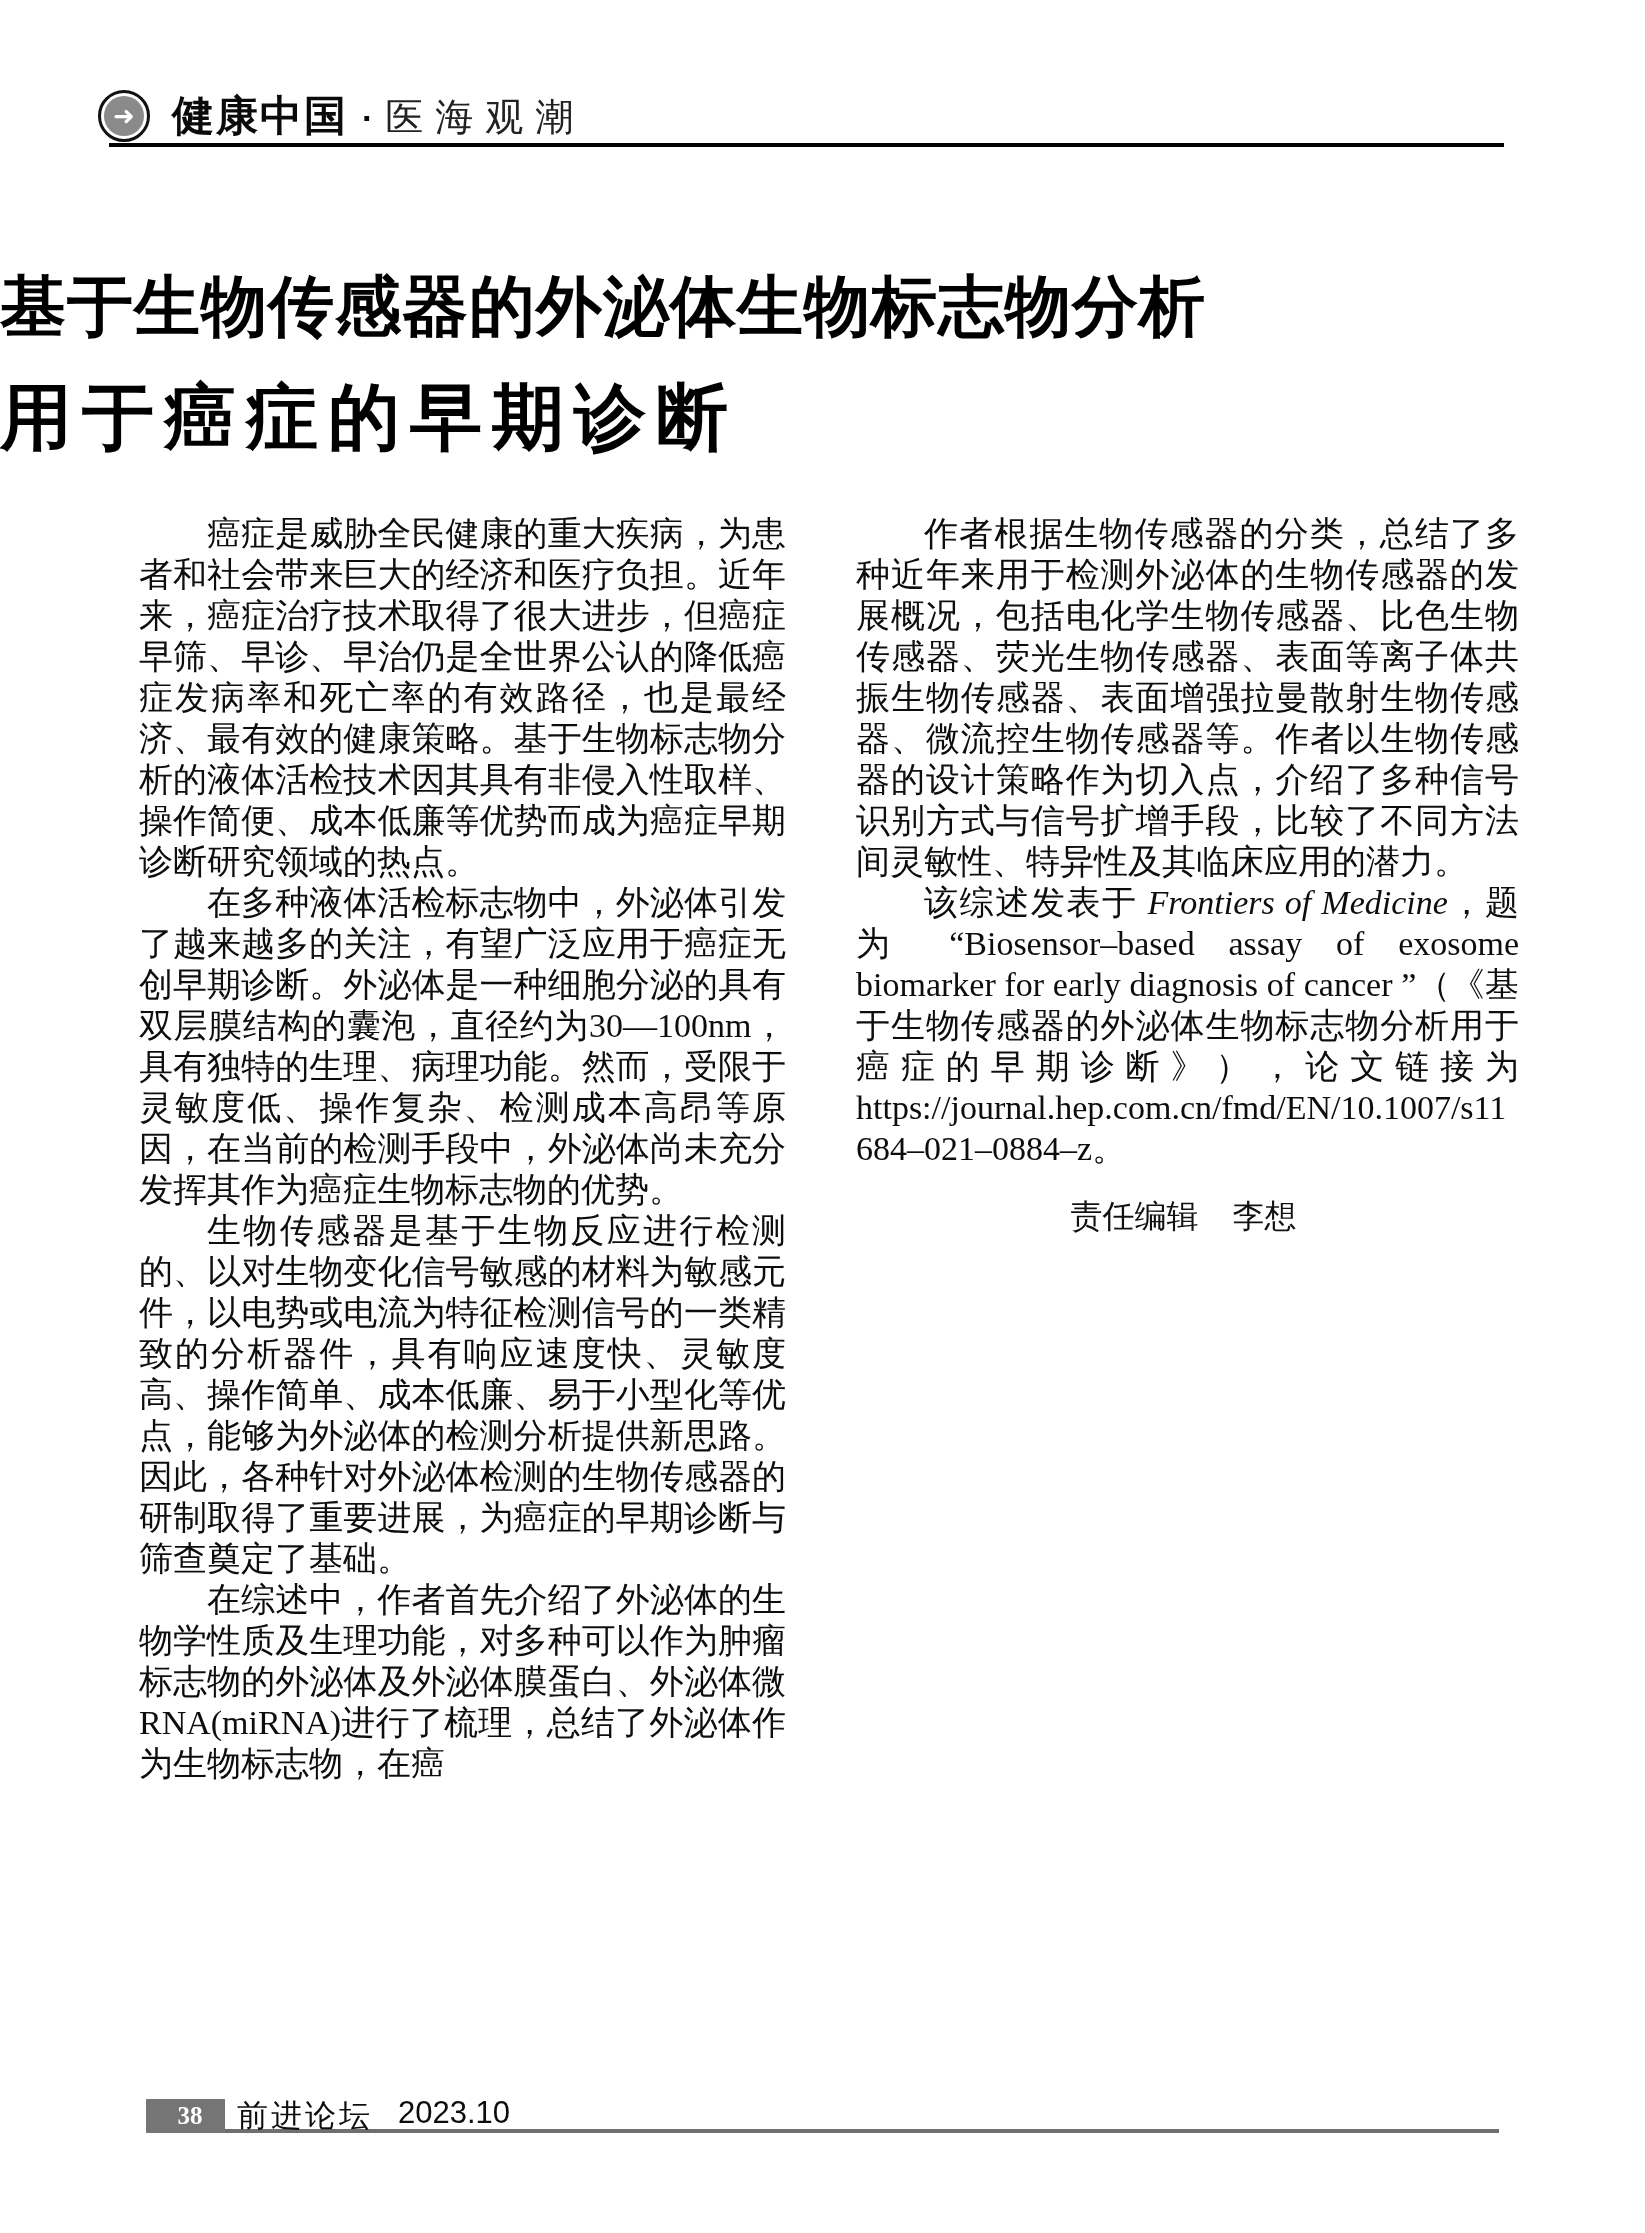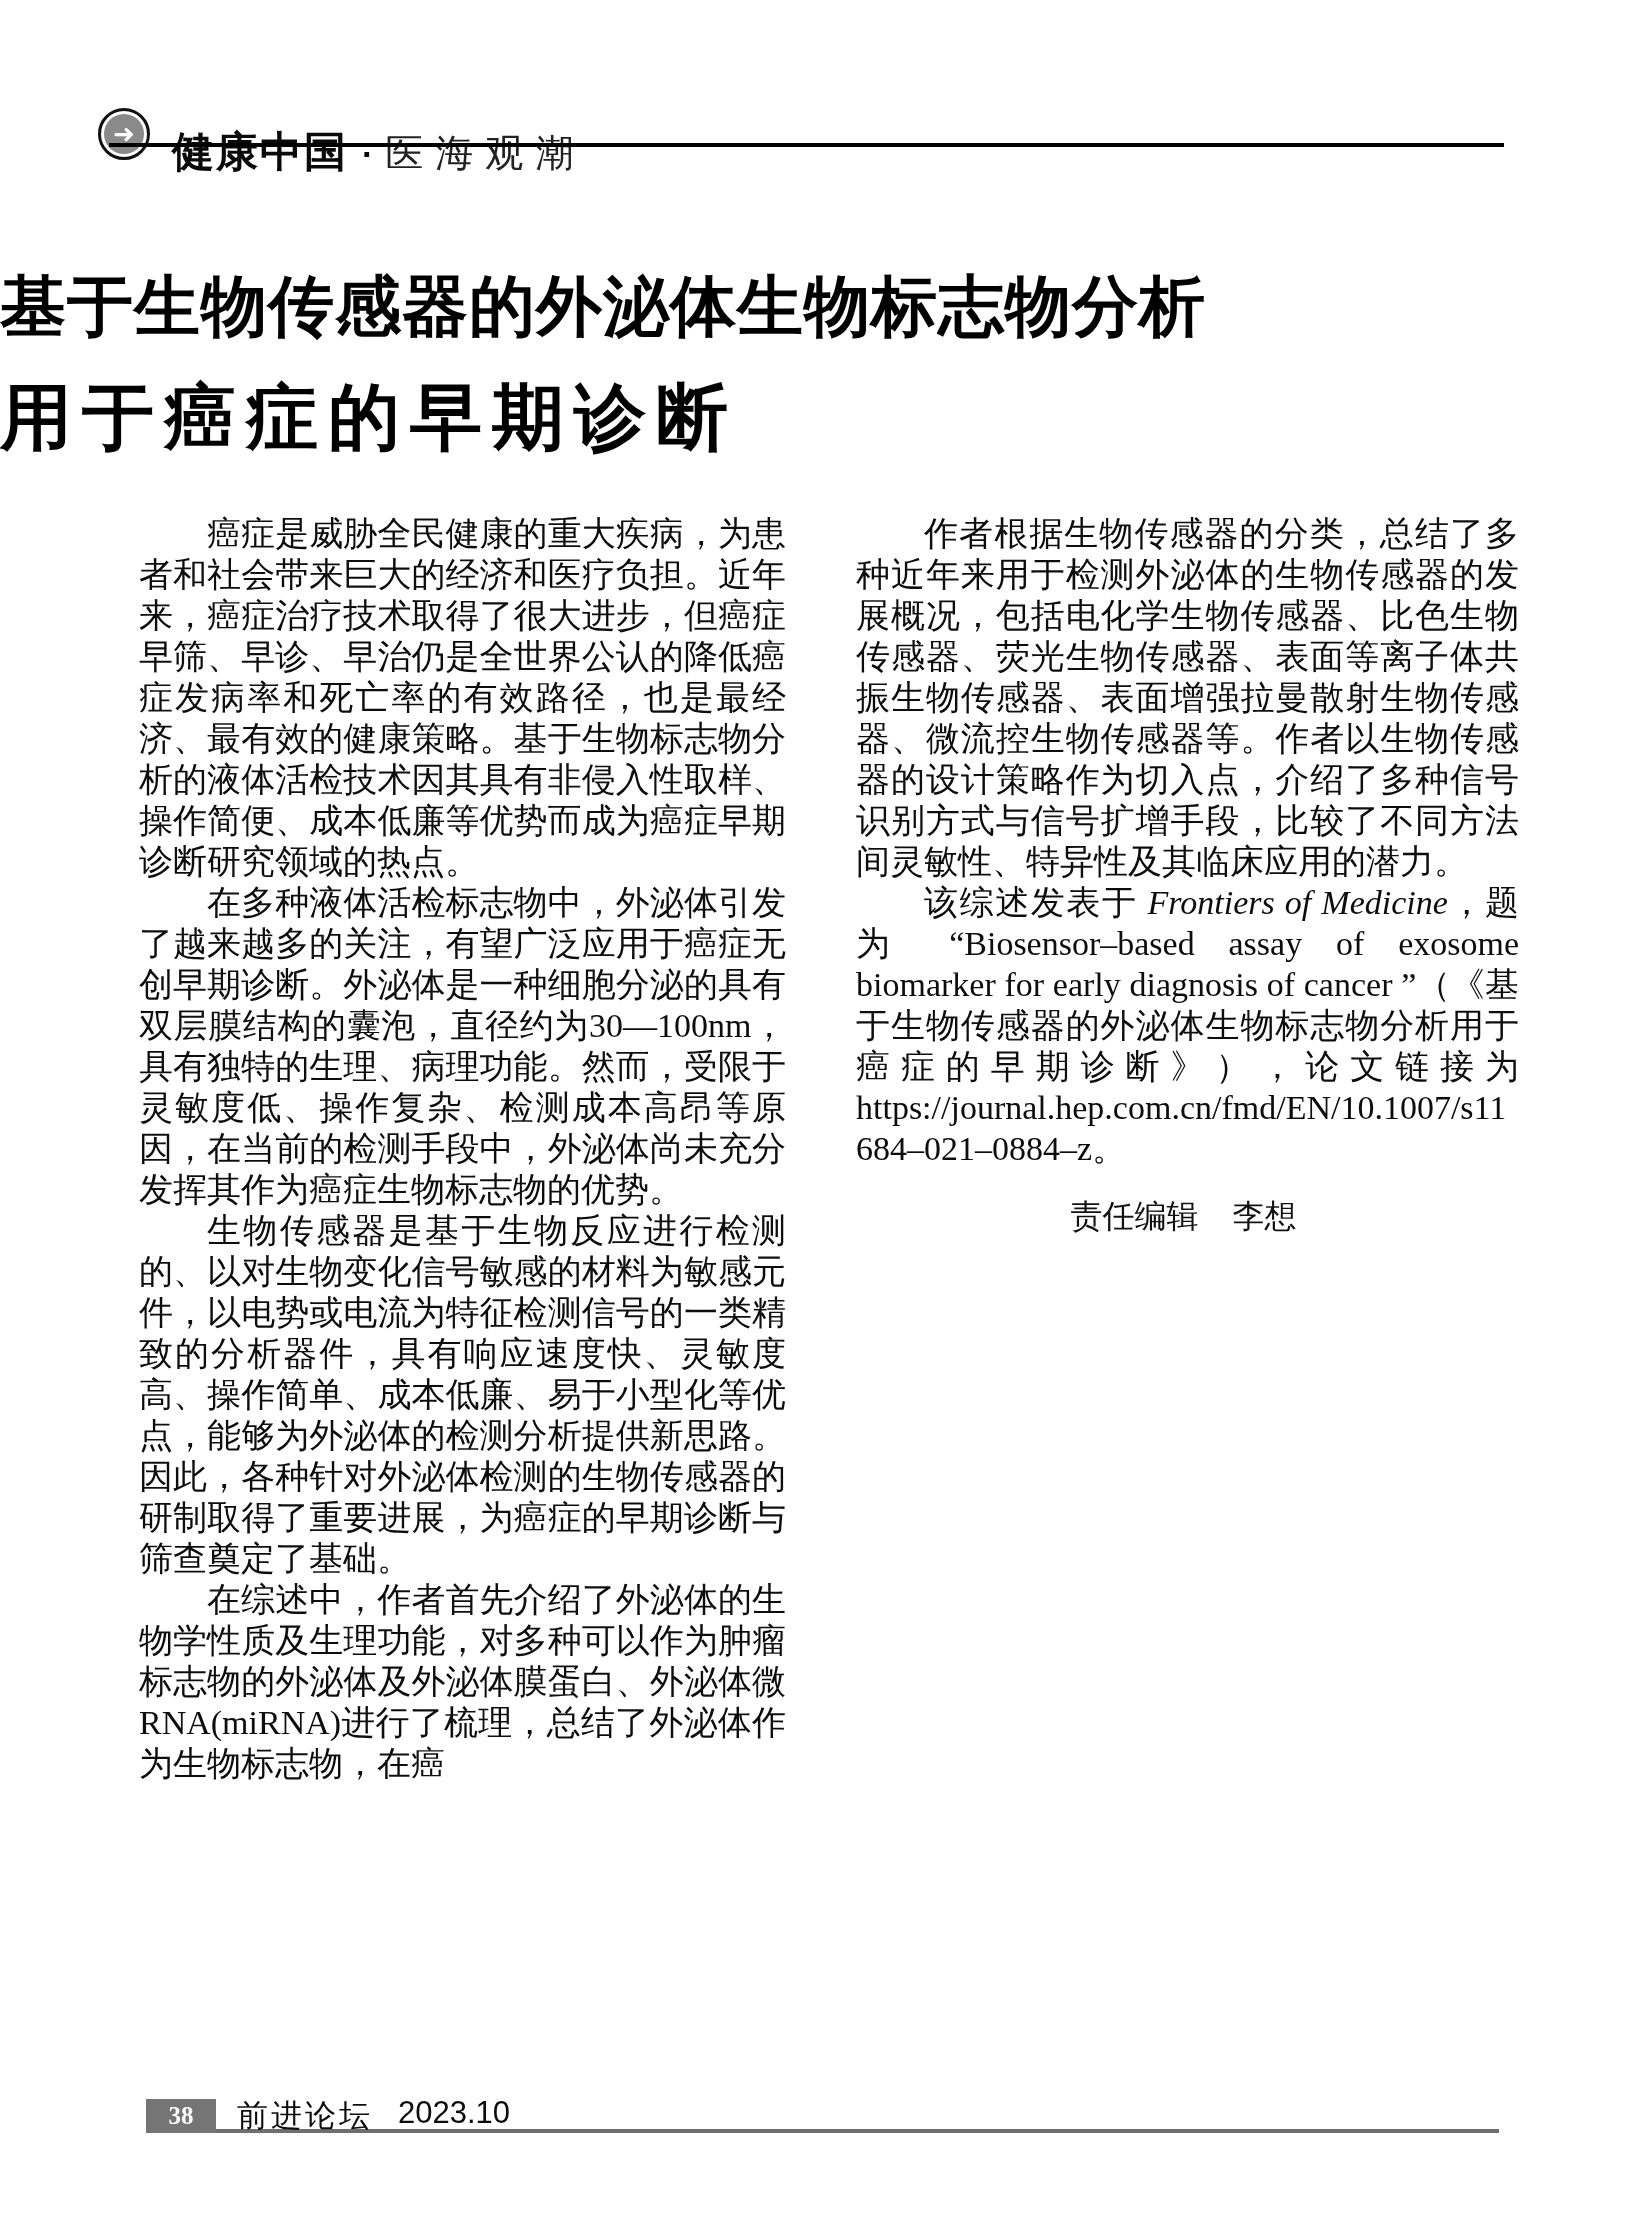--- a/index.html
+++ b/index.html
@@ -21,21 +21,21 @@
     box-sizing:border-box;flex:0 0 auto;
   }
   .logo-inner{
     width:40px;height:40px;border-radius:50%;background:#8a8a8a;
     display:flex;align-items:center;justify-content:center;
   }
   .logo-arrow{color:#fff;font-size:26px;line-height:1;font-family:"DejaVu Sans",sans-serif;}
   .brand{
     margin-left:22px;
     font-family:"Liberation Sans","DejaVu Sans",sans-serif;
-    font-weight:bold;font-size:42px;letter-spacing:2px;color:#0a0a0a;margin-top:36px;
+    font-weight:bold;font-size:42px;letter-spacing:2px;color:#0a0a0a;
   }
   .brand-sep{font-weight:bold;font-size:34px;margin:0 10px 0 14px;color:#0a0a0a;}
   .brand-section{
     font-family:"Liberation Serif","DejaVu Serif",serif;
     font-weight:normal;font-size:38px;letter-spacing:12px;color:#222;
   }
   .header-rule{position:absolute;left:109px;top:143px;width:1395px;height:4px;background:#000;}
 
   
   .title-block{
@@ -62,20 +62,21 @@
   }
   .byline .label{margin-right:34px;}
 
   
   .footer-rule{position:absolute;left:146px;top:2129px;width:1353px;height:4px;background:#6f6f6f;}
   .footer-pagebox{
     position:absolute;left:146px;top:2099px;width:70px;height:34px;
     background:#757575;color:#fff;text-align:center;
     font-weight:bold;font-size:25px;line-height:34px;
     font-family:"Liberation Serif","DejaVu Serif",serif;
+    padding-left:9px;
   }
   .footer-journal{
     position:absolute;left:237px;top:2095px;font-size:31px;color:#0d0d0d;
     letter-spacing:3px;
   }
   .footer-issue{
     position:absolute;left:398px;top:2095px;font-size:31px;color:#0d0d0d;
     font-family:"Liberation Sans","DejaVu Sans",sans-serif;
   }
 </style>

